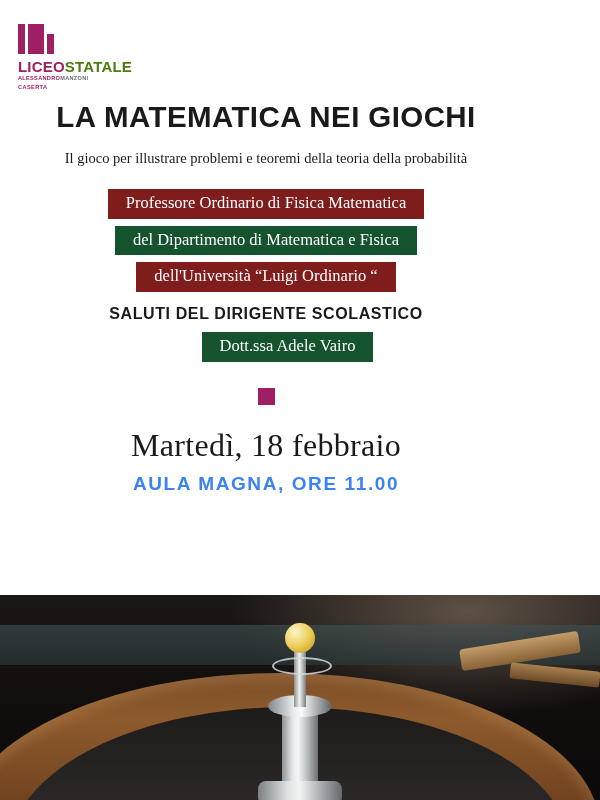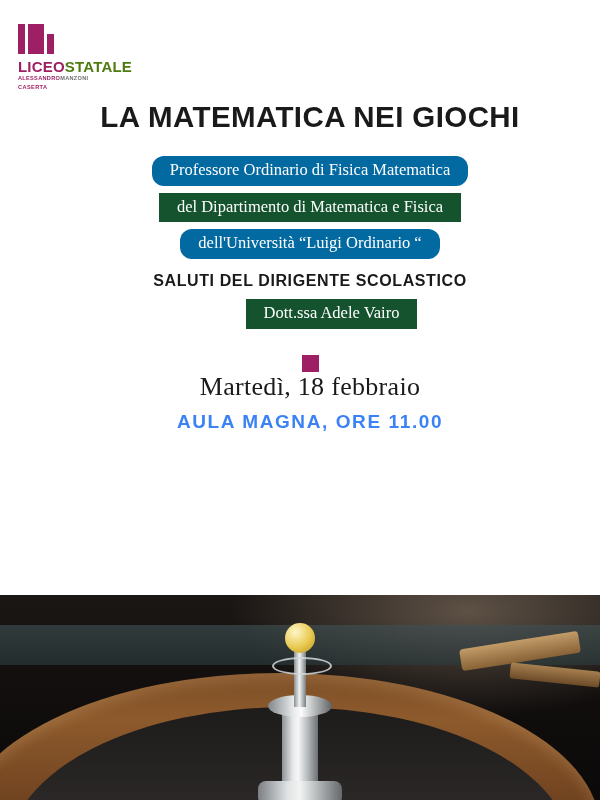--- a/index.html
+++ b/index.html
@@ -68,21 +68,20 @@
     font-weight: bold;
   }
 
   
   .content {
     position: absolute;
     left: 0;
     top: 100px;
     width: 532px;
     text-align: center;
-    padding-left: 44px;
   }
   .main-title {
     font-size: 29.5px;
     font-weight: bold;
     letter-spacing: 0.4px;
     color: #1a1a1a;
     margin: 0;
     padding: 0 20px;
   }
   .subtitle {
@@ -109,21 +108,21 @@
   }
   .band {
     font-family: "Liberation Serif", serif;
     font-size: 16.5px;
     color: #ffffff;
     padding: 4px 18px 5px 18px;
     display: inline-block;
     line-height: 1.25;
     white-space: nowrap;
   }
-  .band.magenta { background: #0369a1; border-radius: 12px; }
+  .band.magenta { background: #7f1d1d; }
   .band.grey { background: #14532d; }
 
   .greeting {
     margin-top: 13px;
     font-size: 16px;
     font-weight: bold;
     letter-spacing: 0.6px;
     color: #1a1a1a;
   }
   .band-wrap-last {
@@ -132,22 +131,23 @@
   }
 
   .square {
     margin: 26px auto 0 auto;
     width: 17px;
     height: 17px;
     background: #9e1f63;
   }
 
   .date {
+    margin-top: 22px;
     font-family: "Liberation Serif", serif;
-    font-size: 26px;
+    font-size: 32px;
     color: #1a1a1a;
     letter-spacing: 0.3px;
   }
   .place {
     margin-top: 9px;
     font-size: 19px;
     font-weight: bold;
     letter-spacing: 1.6px;
     color: #3b82f6;
   }
@@ -287,20 +287,21 @@
     </div>
     <div class="logo-text">
       <div class="logo-title"><span>LICEO</span><span class="grey">STATALE</span></div>
       <div class="logo-sub"><span>ALESSANDRO</span><span class="grey">MANZONI</span></div>
       <div class="logo-city">CASERTA</div>
     </div>
   </div>
 
   <div class="content">
     <h1 class="main-title">LA MATEMATICA NEI GIOCHI</h1>
+    <div class="subtitle">Il gioco per illustrare problemi e teoremi della teoria della probabilità</div>
 
     <div class="bands">
       <div class="band magenta">Professore Ordinario di Fisica Matematica</div>
       <div class="band grey">del Dipartimento di Matematica e Fisica</div>
       <div class="band magenta">dell'Università  “Luigi Ordinario “</div>
     </div>
 
     <div class="greeting">SALUTI DEL DIRIGENTE SCOLASTICO</div>
     <div class="band-wrap-last">
       <div class="band grey">Dott.ssa Adele Vairo</div>

